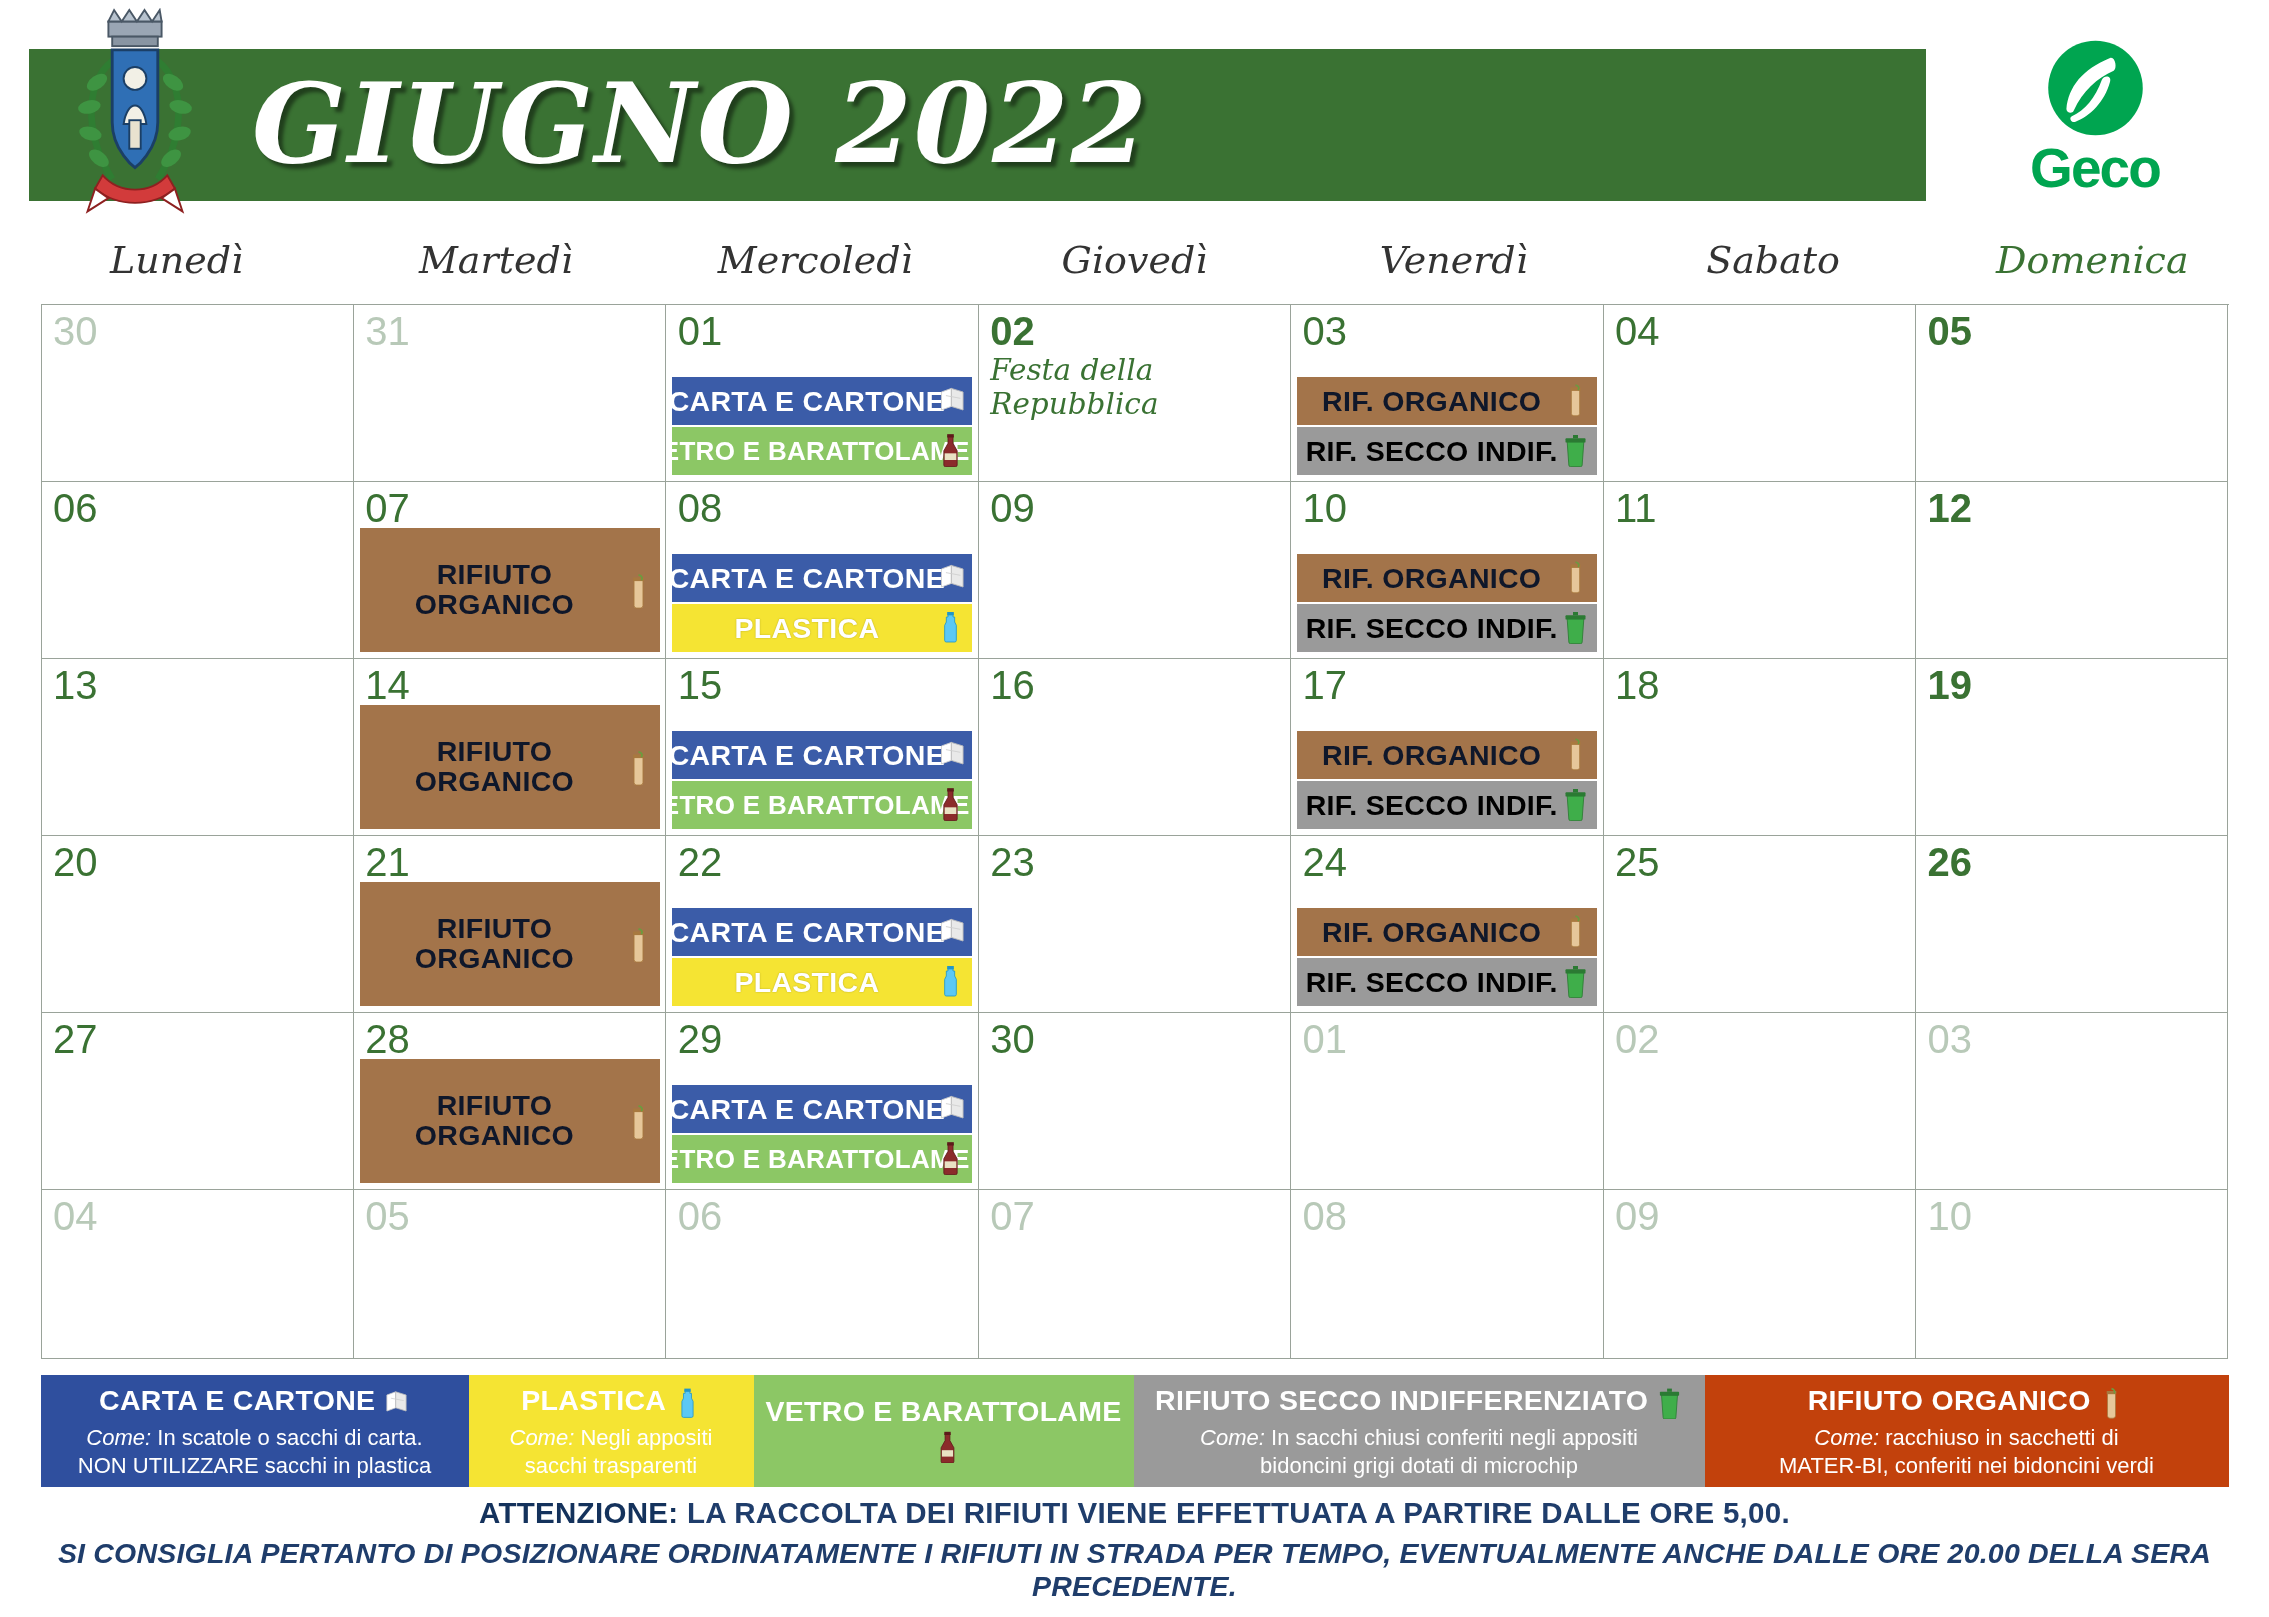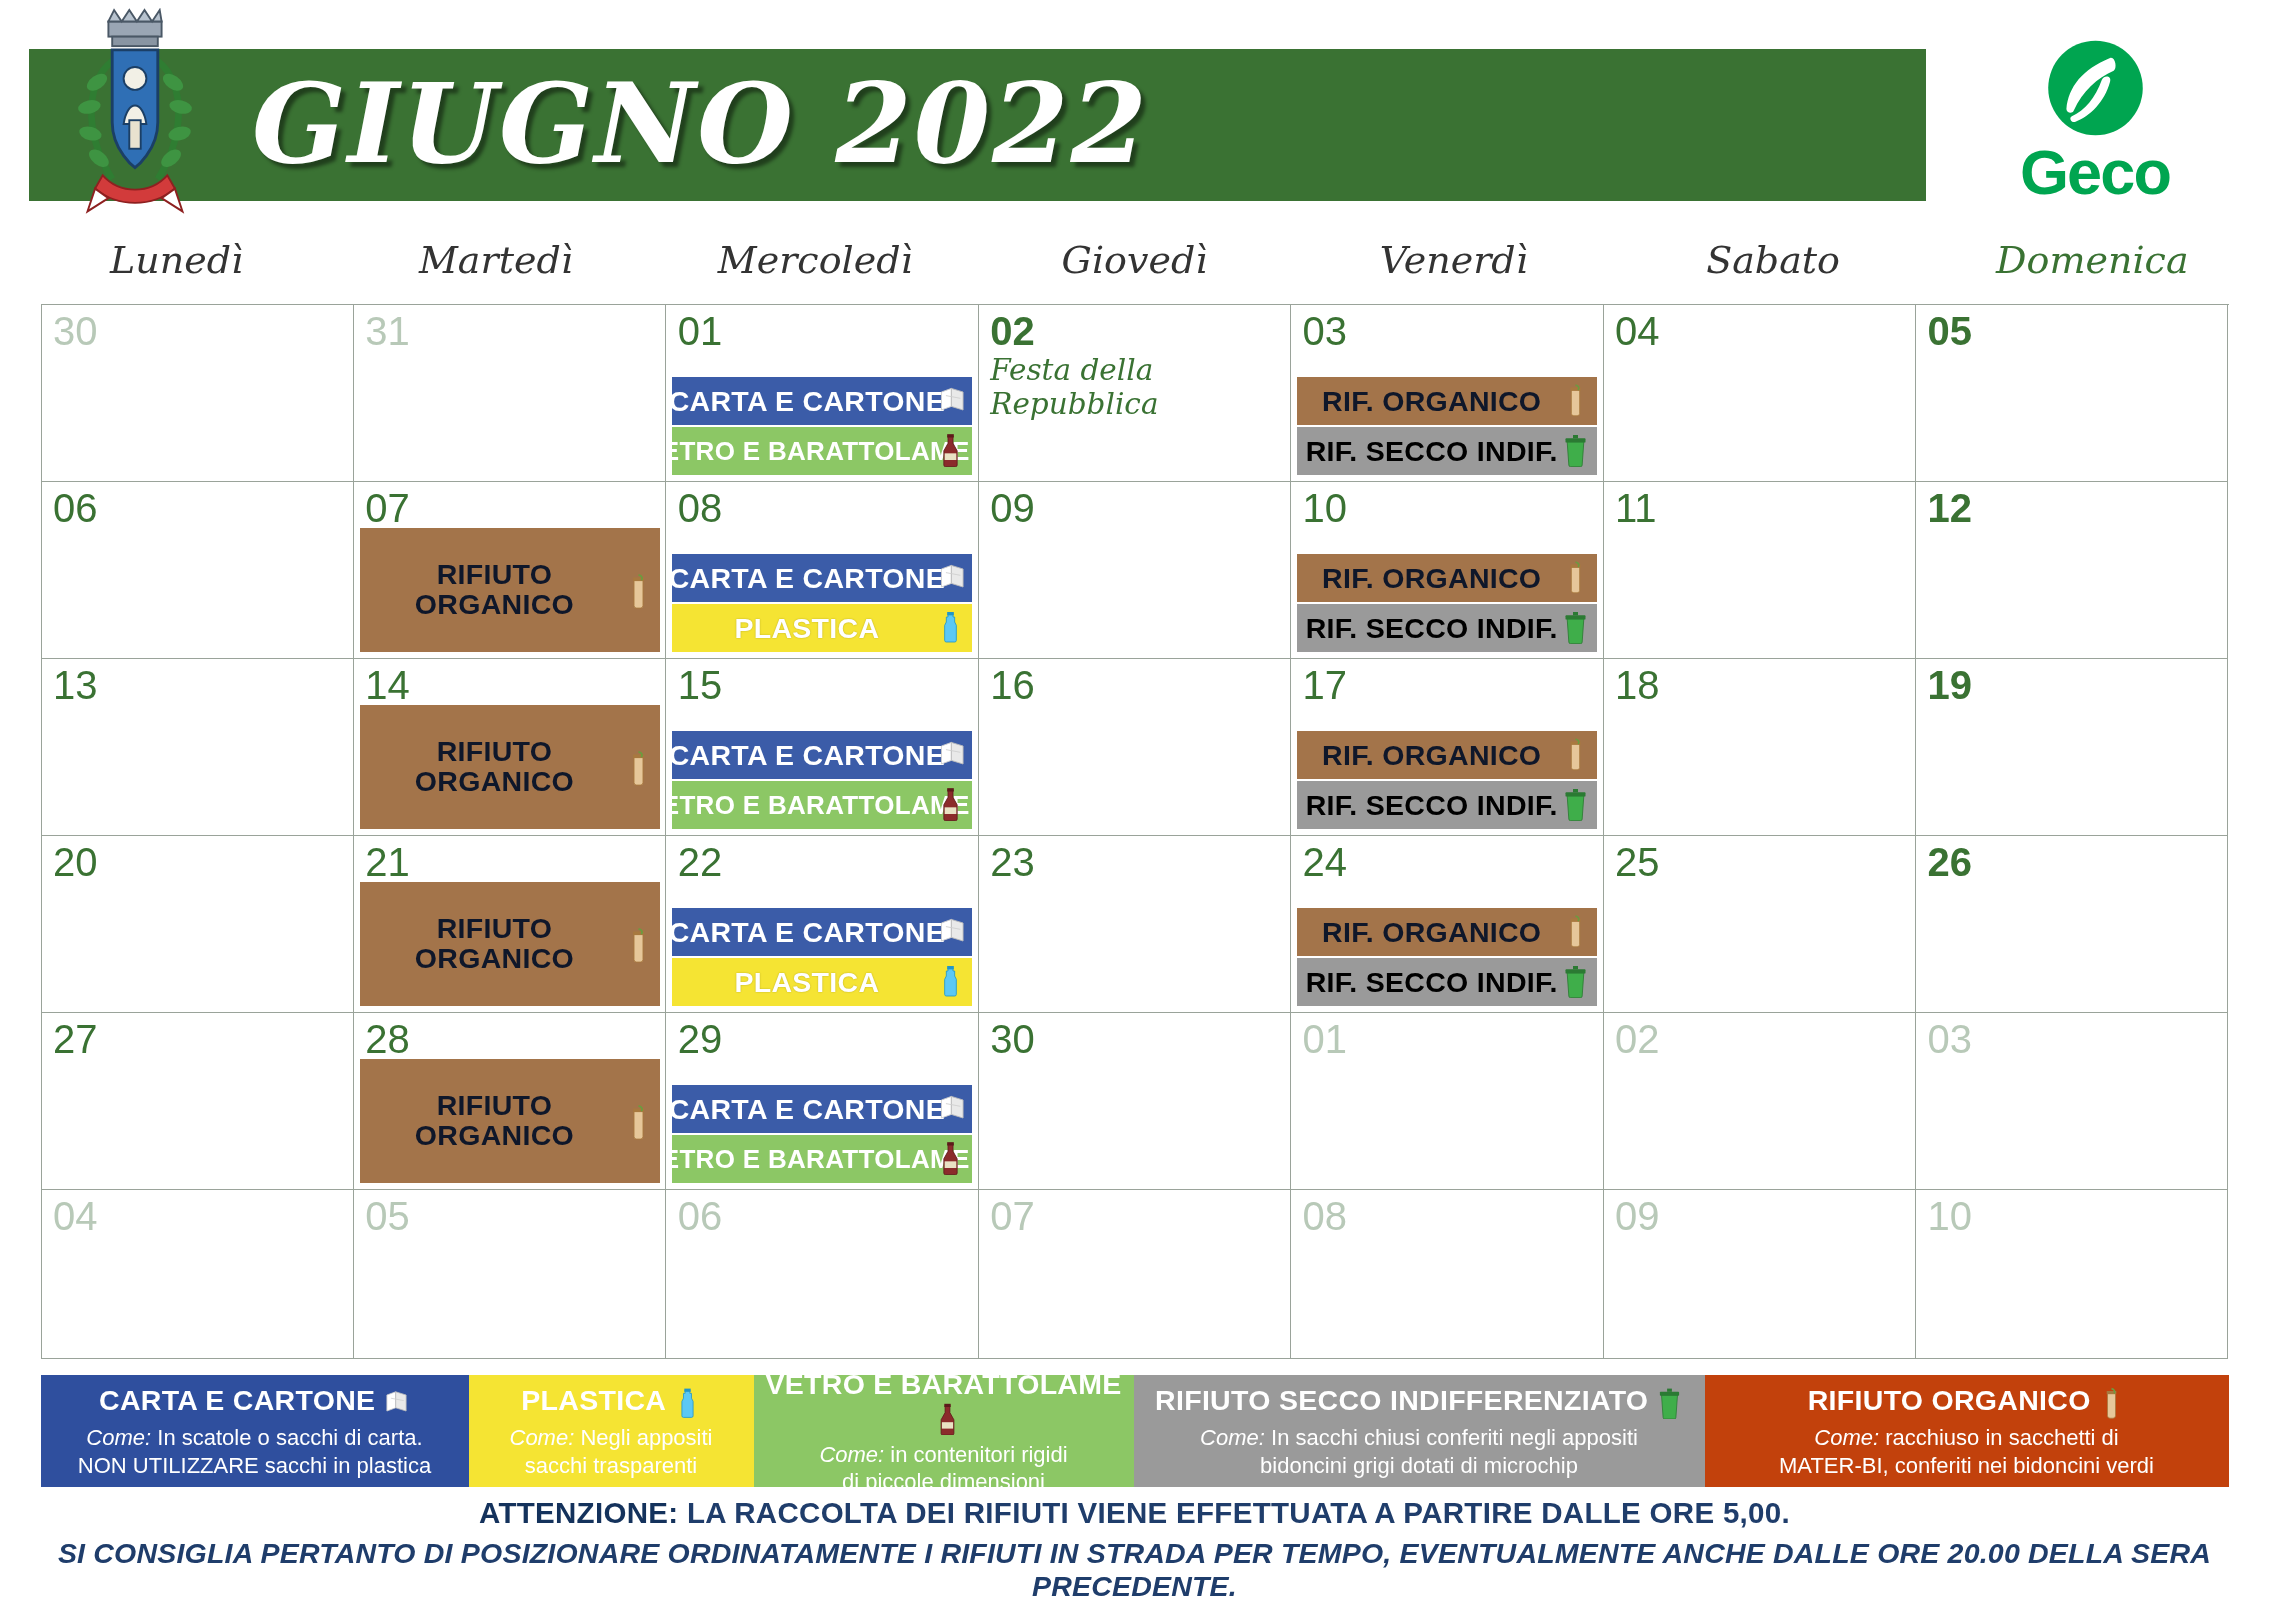--- a/index.html
+++ b/index.html
@@ -48,21 +48,21 @@
   .geco-logo {
     position: absolute;
     right: 55px; top: 38px;
     width: 238px; height: 166px;
     z-index: 6;
     text-align: center;
   }
   .geco-text {
     font-family: "Liberation Sans", sans-serif;
     font-weight: bold;
-    font-size: 63px;
+    font-size: 55px;
     color: #00a550;
     letter-spacing: -1.9px;
     line-height: 1;
   }
 
   
   .weekdays {
     display: flex;
     width: 2188px;
     margin: 0 auto;
@@ -628,24 +628,20 @@
         <div><i>Come:</i><span> Negli appositi</span></div>
         <div>sacchi trasparenti</div>
       </div>
     </div>
     <div class="leg l-vetro">
       <div class="leg-title"><span>VETRO E BARATTOLAME</span><span class="licon"><svg viewBox="0 0 30 40" width="27" height="32">
             <path d="M12 3 h6 v9 l5 9 v17 a2 2 0 0 1 -2 2 h-12 a2 2 0 0 1 -2 -2 v-17 l5 -9 z" fill="#8b2b2b" stroke="#5d1a1a"></path>
             <rect x="11" y="1" width="8" height="4" fill="#5d1a1a"></rect>
             <rect x="8" y="24" width="14" height="8" fill="#e9e2c4"></rect>
           </svg></span></div>
-      <div class="leg-body">
-        <div><i>Come:</i><span> in contenitori rigidi</span></div>
-        <div>di piccole dimensioni</div>
-      </div>
     </div>
     <div class="leg l-secco">
       <div class="leg-title"><span>RIFIUTO SECCO INDIFFERENZIATO</span><span class="licon"><svg viewBox="0 0 30 40" width="27" height="32">
             <path d="M5 10 h20 l-2 28 a2 2 0 0 1 -2 2 h-12 a2 2 0 0 1 -2 -2 z" fill="#3fae4a" stroke="#2b7a33"></path>
             <rect x="3" y="6" width="24" height="5" rx="1" fill="#2b7a33"></rect>
             <rect x="12" y="2" width="6" height="4" fill="#2b7a33"></rect>
           </svg></span></div>
       <div class="leg-body">
         <div><i>Come:</i><span> In sacchi chiusi conferiti negli appositi</span></div>
         <div>bidoncini grigi dotati di microchip</div>

